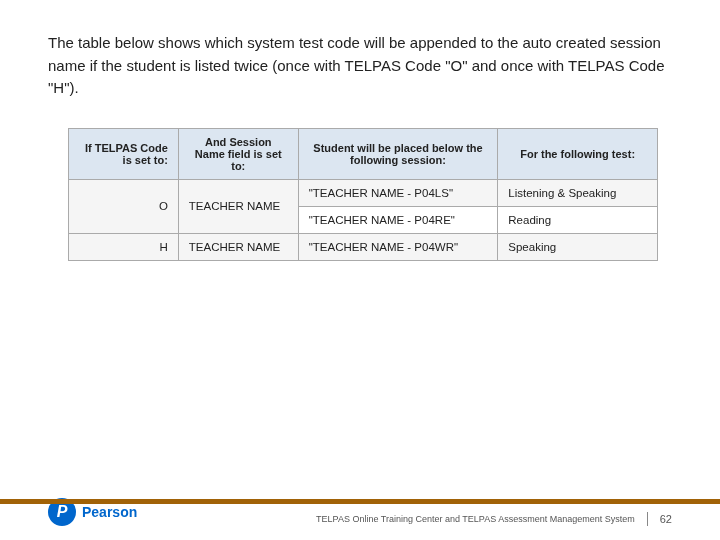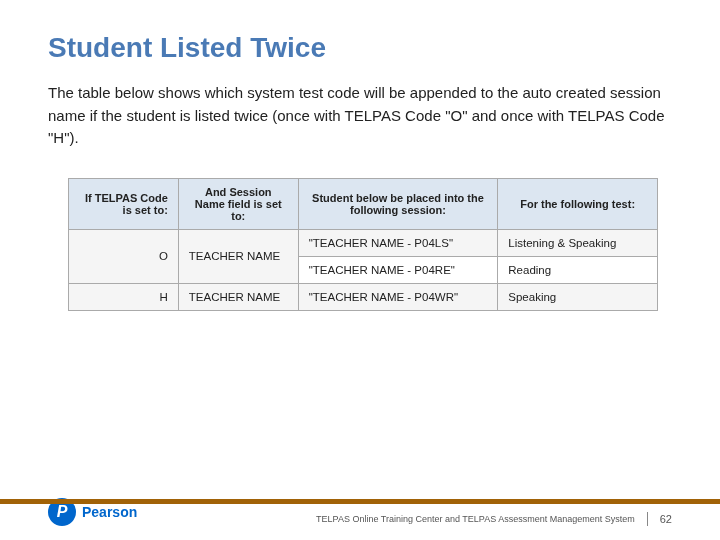--- a/index.html
+++ b/index.html
@@ -131,30 +131,29 @@
 
     .page-number {
       font-size: 11px;
       color: #555;
     }
   </style>
 </head>
 <body>
 
 <div class="page">
-  <div class="page-title">Student Listed Twice</div>
   <div class="description">The table below shows which system test code will be appended to the auto created session name if the student is listed twice (once with TELPAS Code "O" and once with TELPAS Code "H").</div>
 
   <div class="table-wrapper">
     <table>
       <thead>
         <tr>
           <th class="col1">If TELPAS Code is set to:</th>
           <th class="col2">And Session Name field is set to:</th>
-          <th class="col3">Student below be placed into the following session:</th>
+          <th class="col3">Student will be placed below the following session:</th>
           <th class="col4">For the following test:</th>
         </tr>
       </thead>
       <tbody>
         <tr>
           <td class="col1" rowspan="2">O</td>
           <td class="col2" rowspan="2">TEACHER NAME</td>
           <td class="col3">"TEACHER NAME - P04LS"</td>
           <td class="col4">Listening &amp; Speaking</td>
         </tr>

